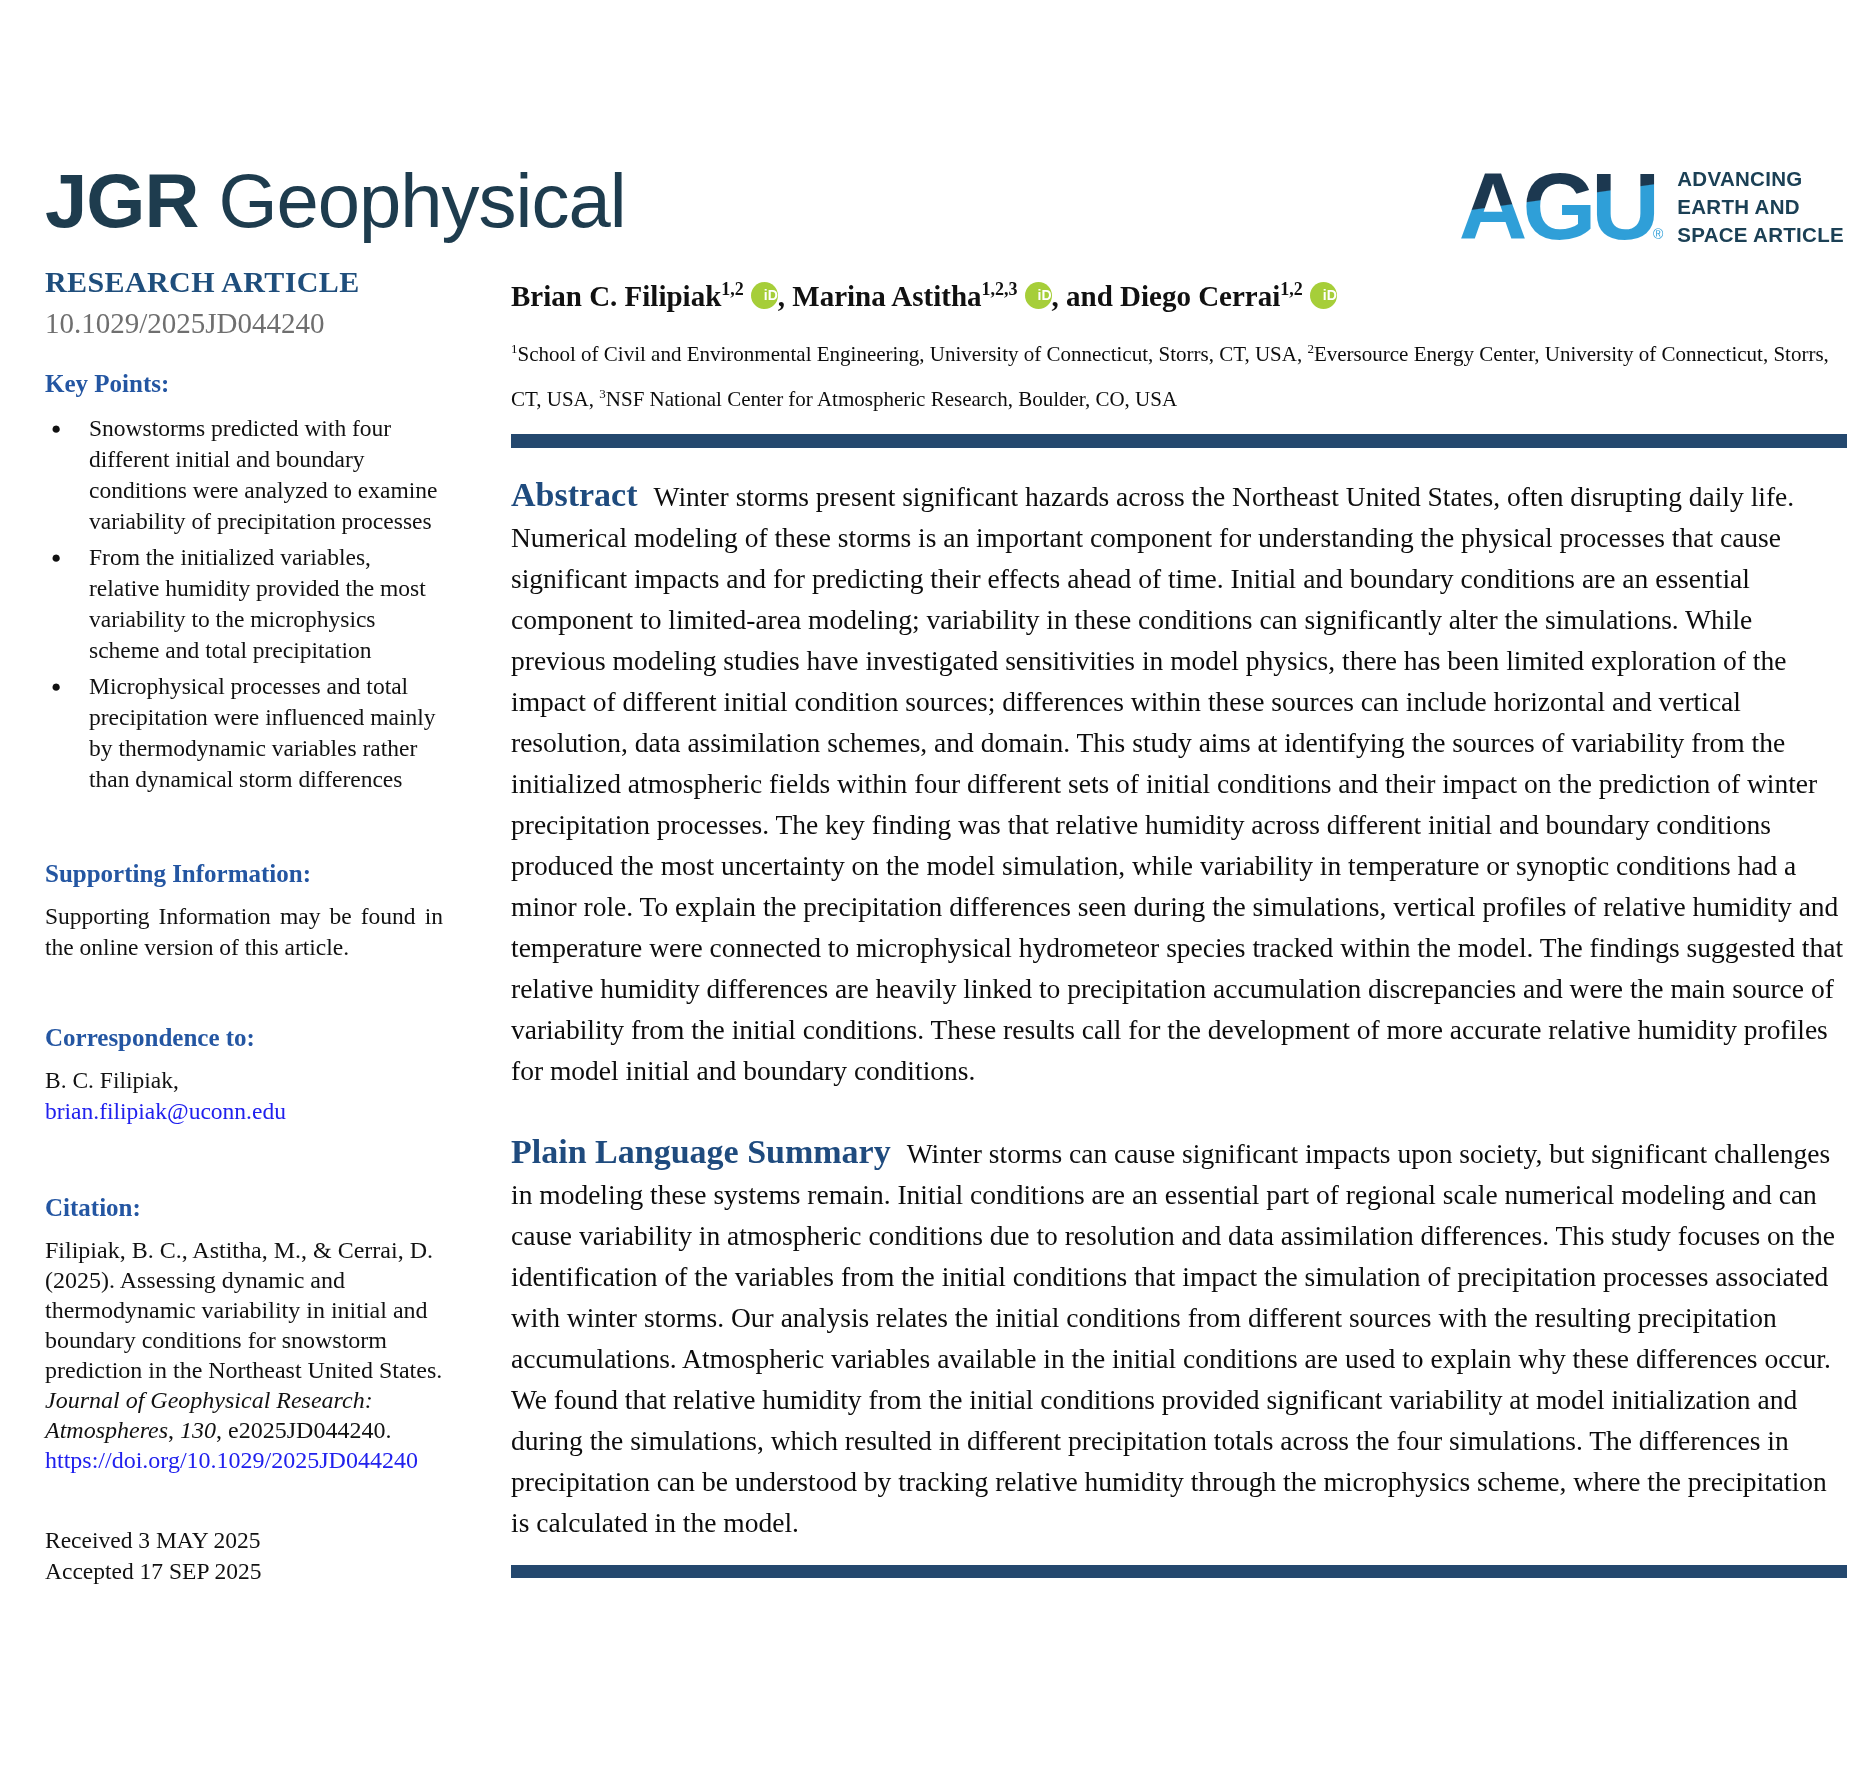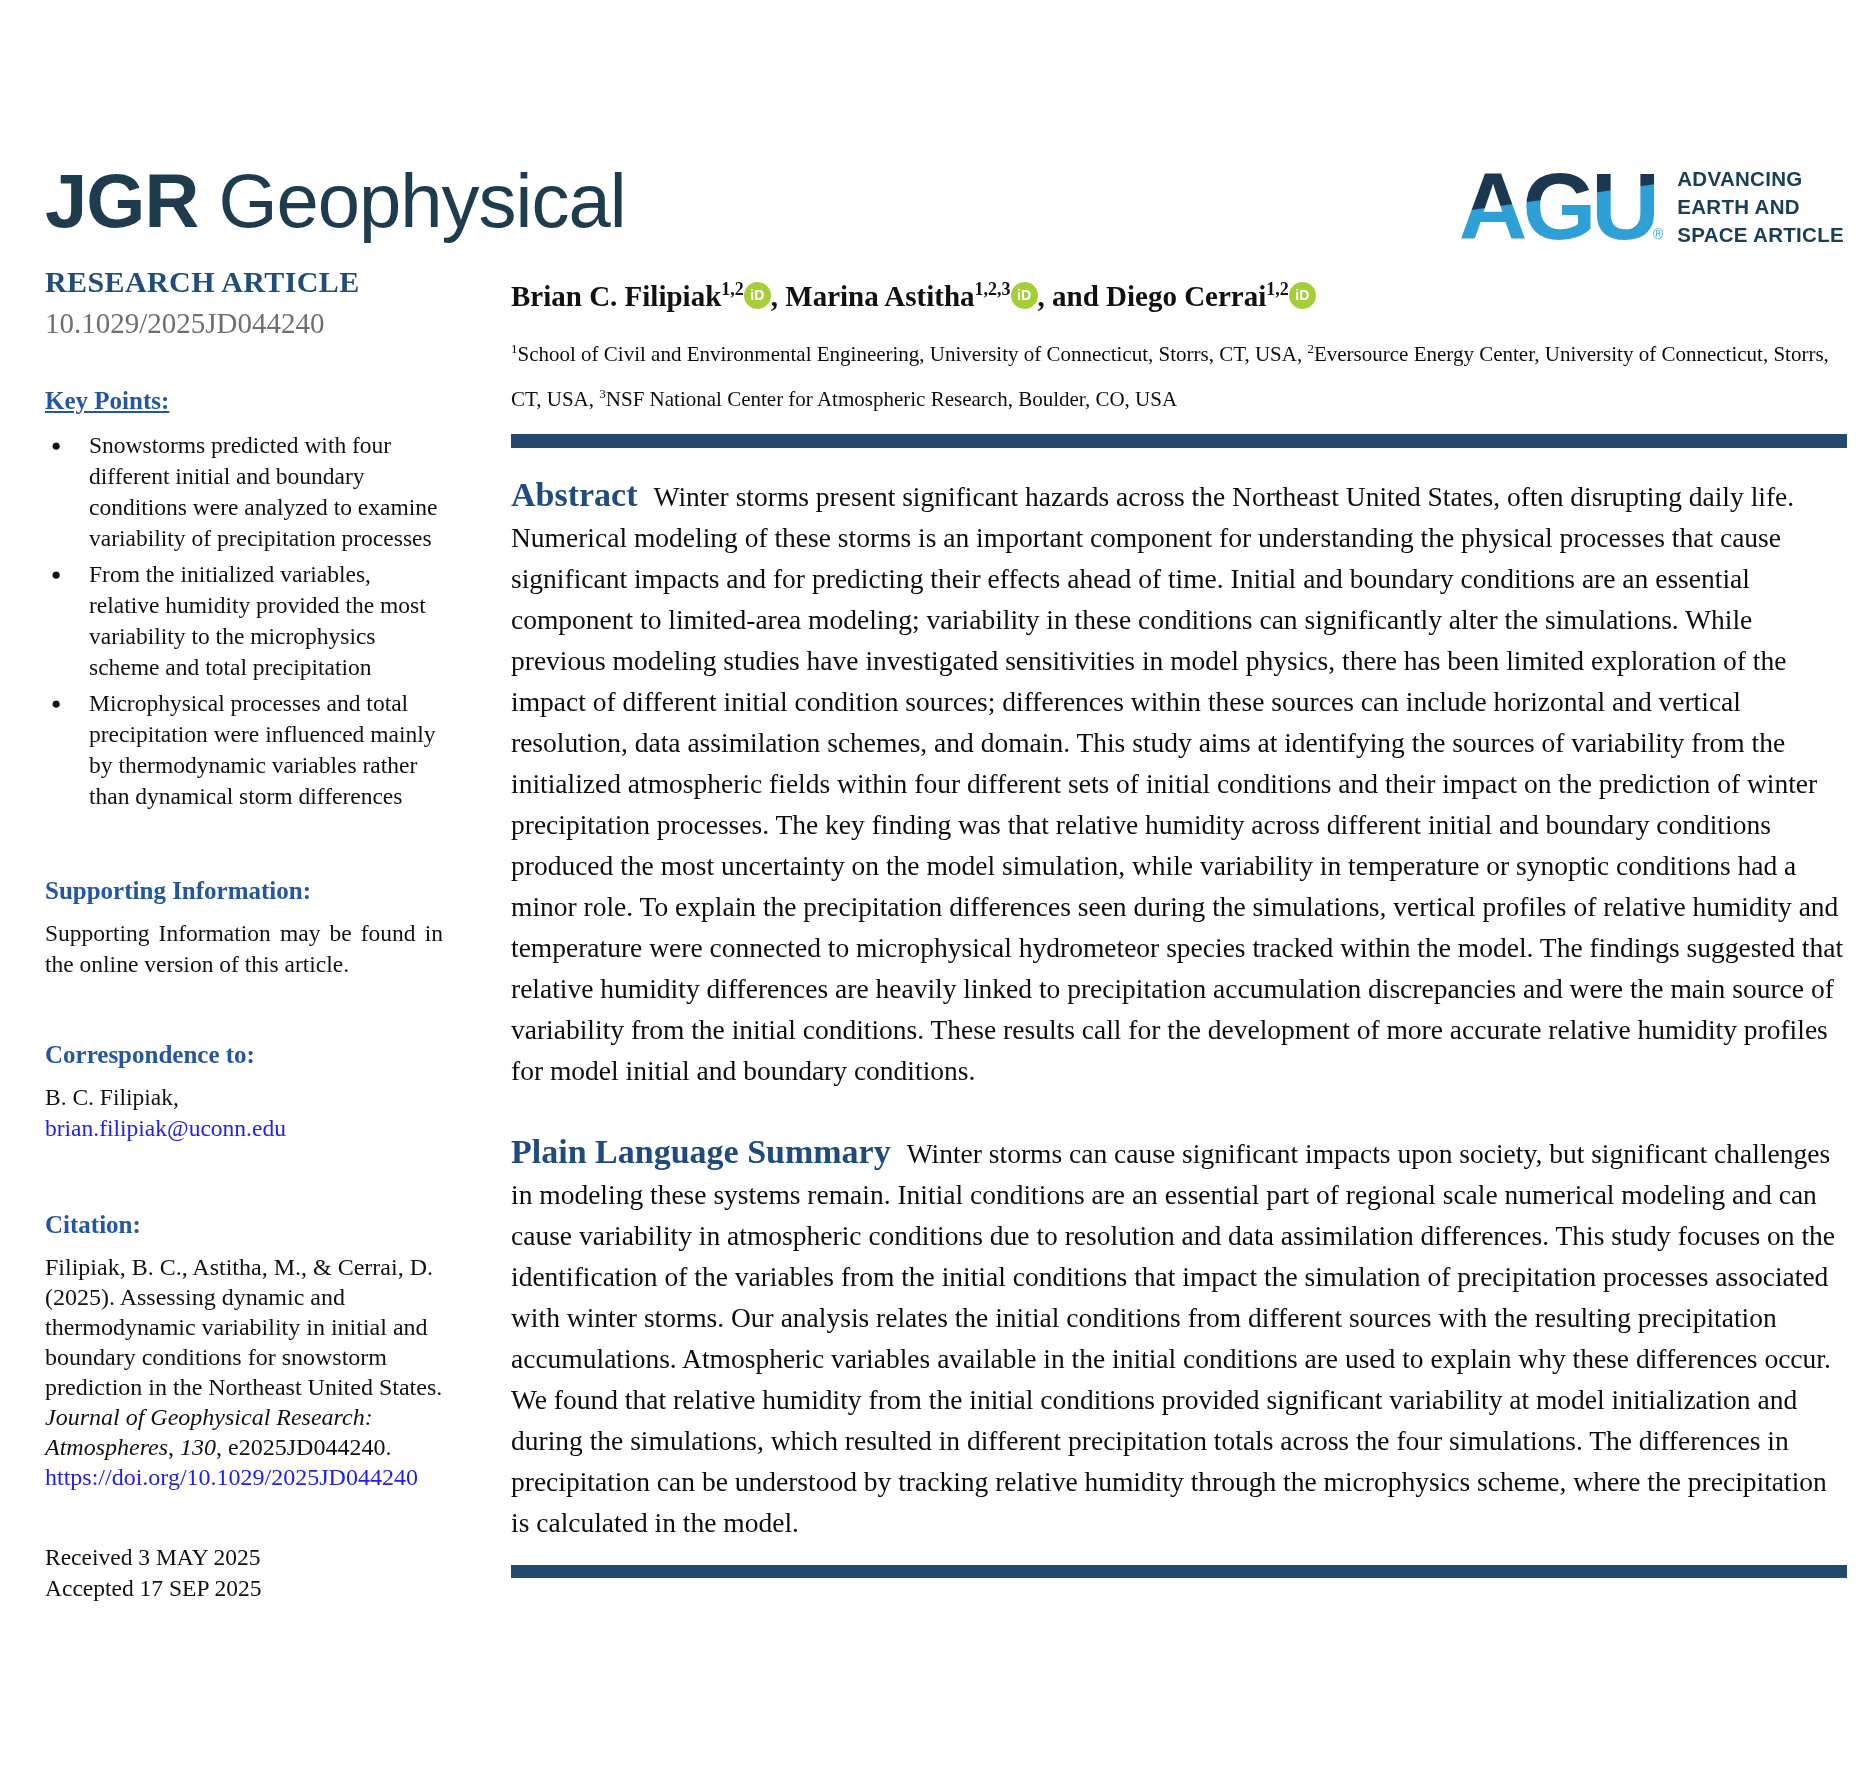--- a/index.html
+++ b/index.html
@@ -87,21 +87,21 @@
     margin-top: 10px;
     line-height: 1.1;
   }
   .sb-heading {
     color: #2456a2;
     font-weight: bold;
     font-size: 25px;
     margin: 0;
     line-height: 1.2;
   }
-  .mt-kp { margin-top: 46px; text-decoration: underline; }
+  .mt-kp { margin-top: 29px; }
   .mt-si { margin-top: 64px; }
   .mt-co { margin-top: 60px; }
   .mt-ci { margin-top: 66px; }
   .key-points { list-style: none; margin: 14px 0 0 0; padding: 0; }
   .key-points li {
     position: relative;
     padding-left: 44px;
     margin-bottom: 5px;
   }
   .key-points li::before {
@@ -137,23 +137,24 @@
   .orcid-badge {
     display: inline-block;
     width: 27px;
     height: 27px;
     border-radius: 50%;
     background: #a6ce39;
     color: #ffffff;
     font-family: "Liberation Sans", sans-serif;
     font-size: 14px;
     font-weight: bold;
-    text-align: center;
+    text-align: right;
     line-height: 27px;
     vertical-align: 6px;
+    margin-left: 7px;
   }
   .affiliations {
     margin: 16px 0 0 0;
     font-size: 21px;
     line-height: 40px;
     font-weight: normal;
   }
   .rule { background: #24486e; }
   .rule-top { height: 14px; margin-top: 15px; }
   .rule-bottom { height: 13px; margin-top: 22px; }

